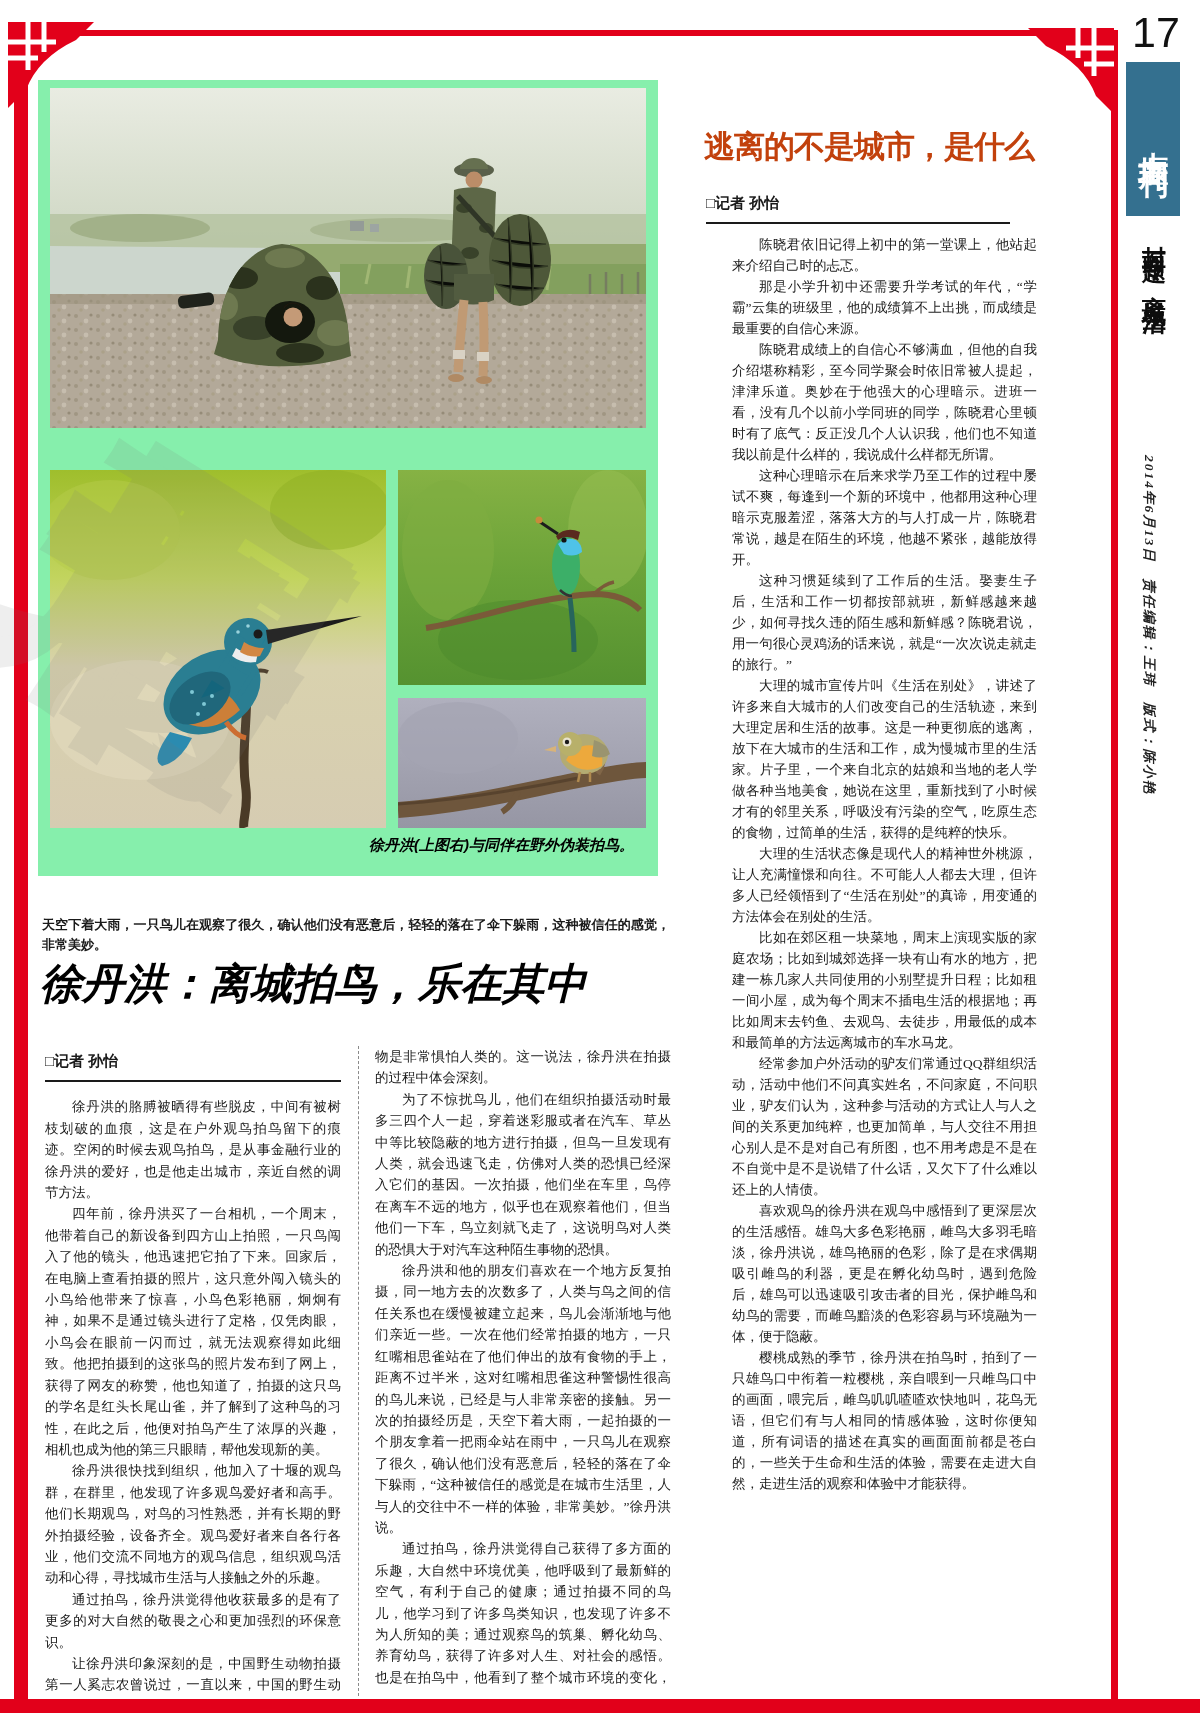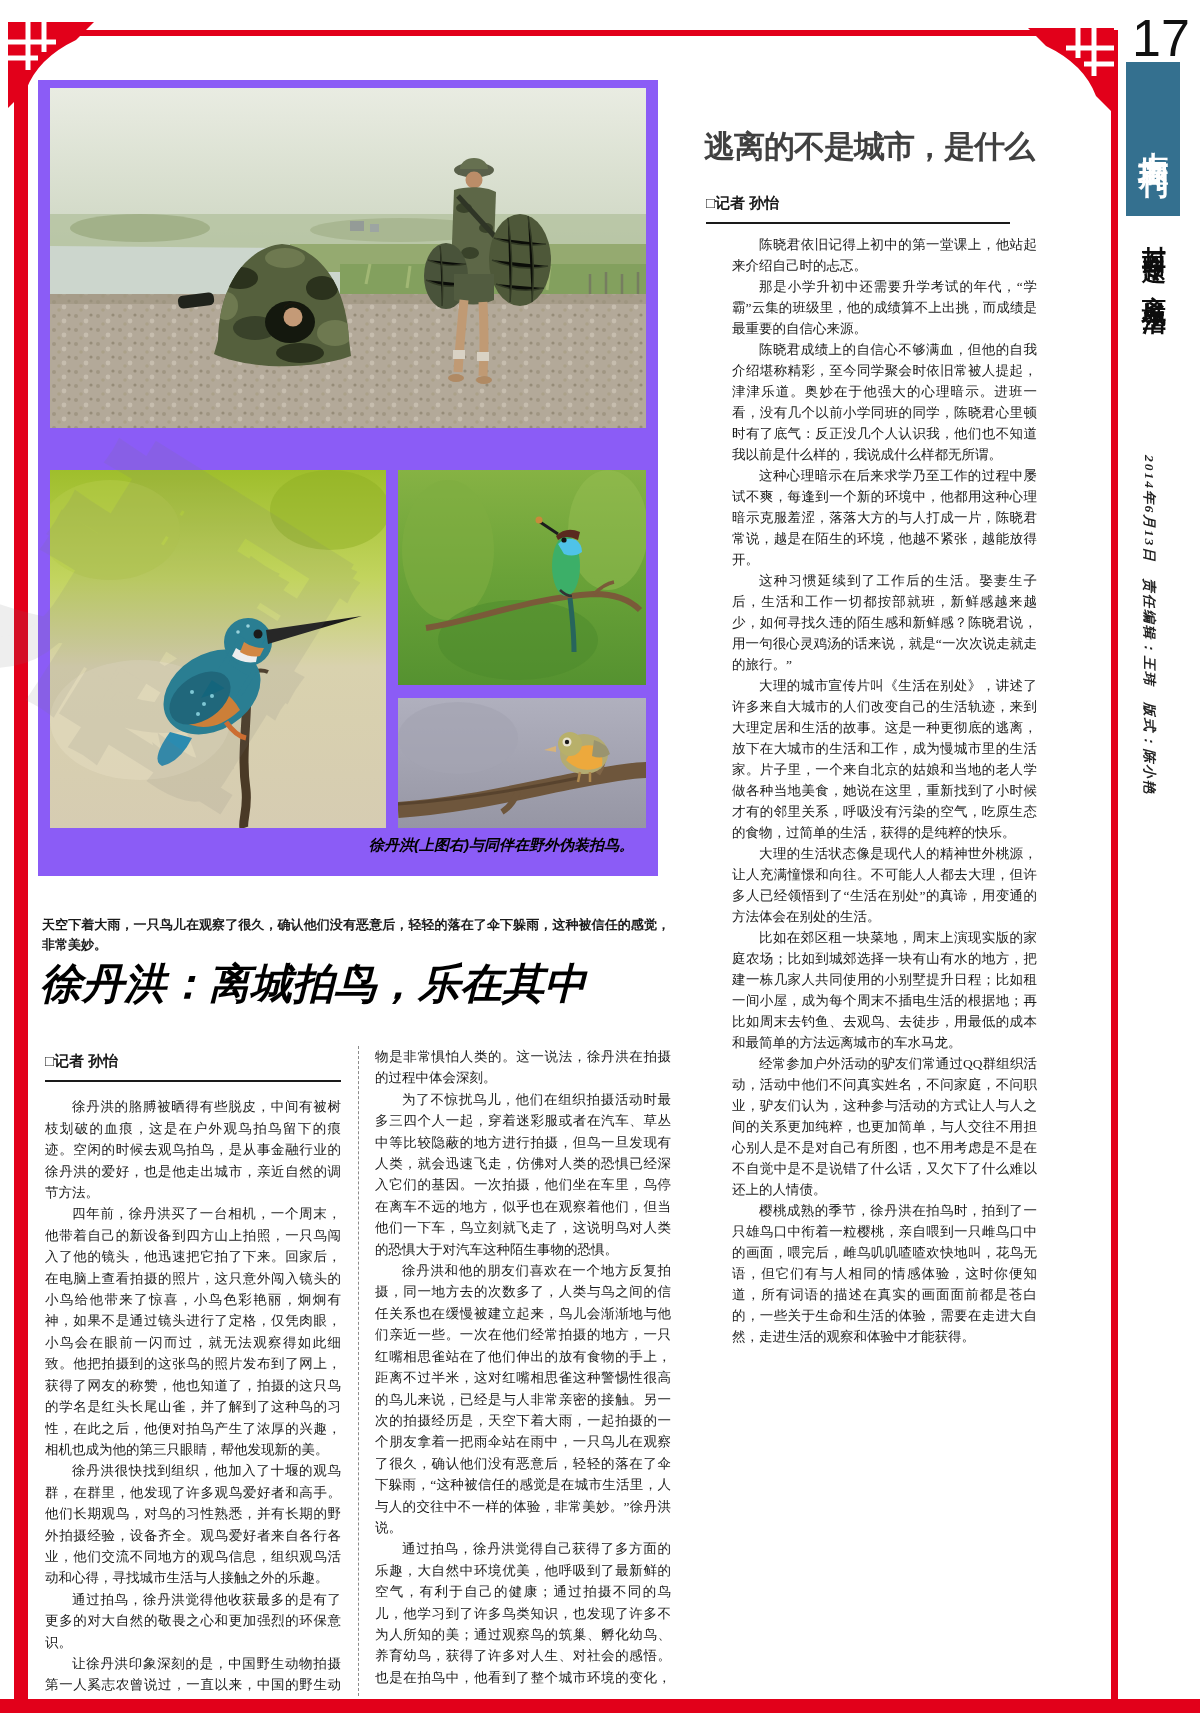--- a/index.html
+++ b/index.html
@@ -8,40 +8,40 @@
   
   .bar{position:absolute;background:#e2001a;}
   .frame-left{left:14px;top:30px;width:14px;height:1683px;}
   .frame-top{left:14px;top:30px;width:1104px;height:6px;}
   .frame-right{left:1111px;top:30px;width:7px;height:1669px;}
   .frame-bottom{left:0;top:1699px;width:1200px;height:14px;}
   .ornament{position:absolute;width:88px;height:88px;}
   .ornament.tl{left:8px;top:22px;}
   .ornament.tr{left:1026px;top:28px;transform:scaleX(-1);}
   
-  .page-num{position:absolute;left:1132px;top:8px;font-size:52px;color:#111;}
+  .page-num{position:absolute;left:1132px;top:8px;font-size:43px;color:#111;}
   .masthead-box{position:absolute;left:1126px;top:62px;width:54px;height:154px;
       display:flex;align-items:center;justify-content:center;}
   .masthead-box span{writing-mode:vertical-rl;text-orientation:upright;color:#fff;
       font-weight:bold;font-size:30px;letter-spacing:6px;font-family:"Liberation Serif",serif;}
   .section-title{position:absolute;left:1128px;top:226px;width:52px;height:320px;
       display:flex;justify-content:center;}
   .section-title span{writing-mode:vertical-rl;text-orientation:upright;font-size:24px;
       font-weight:bold;letter-spacing:5px;font-family:"Liberation Serif",serif;color:#0d0d0d;}
   .dateline{position:absolute;left:1140px;top:455px;height:600px;}
   .dateline span{writing-mode:vertical-rl;text-orientation:sideways;font-style:italic;
       font-weight:600;font-size:13.5px;letter-spacing:2px;color:#222;
       font-family:"Liberation Serif",serif;}
   
   .watermark{position:absolute;left:170px;top:300px;z-index:3;pointer-events:none;
       writing-mode:vertical-rl;text-orientation:upright;font-size:300px;font-weight:bold;
       color:#777;opacity:0.12;transform:rotate(32deg);font-family:"Liberation Serif",serif;}
   
   .photo-panel{position:absolute;left:38px;top:80px;width:620px;height:796px;
-      background:#8b5cf6;z-index:1;}
+      background:#86efac;z-index:1;}
   .ph{position:absolute;overflow:hidden;}
   .ph svg{display:block;width:100%;height:100%;}
   .ph1{left:12px;top:8px;width:596px;height:340px;}
   .ph2{left:12px;top:390px;width:336px;height:358px;}
   .ph3{left:360px;top:390px;width:248px;height:215px;}
   .ph4{left:360px;top:618px;width:248px;height:130px;}
   .photo-caption{position:absolute;left:0;top:756px;width:596px;text-align:right;
       font-size:15px;font-weight:bold;font-style:italic;color:#000;}
   
   .lead1{position:absolute;left:42px;top:915px;width:628px;z-index:4;
@@ -54,21 +54,21 @@
       font-family:"Liberation Serif","DejaVu Serif",serif;font-size:13.5px;
       line-height:21.4px;text-align:justify;overflow:hidden;}
   .kicker{font-family:"Liberation Sans",sans-serif;font-weight:bold;font-size:15px;
       border-bottom:2px solid #1a1a1a;padding-bottom:9px;margin:4px 0 14px 0;}
   .columns1 p,.body2 p{margin:0;text-indent:2em;}
   
   .intro2{position:absolute;left:706px;top:64px;width:306px;z-index:4;
       font-size:15px;font-weight:bold;line-height:21px;text-align:justify;text-indent:2em;}
   .headline2{position:absolute;left:704px;top:126px;width:312px;z-index:4;
       font-family:"Liberation Serif","DejaVu Serif",serif;font-size:31px;font-weight:bold;
-      letter-spacing:-1px;white-space:nowrap;color:#404040;}
+      letter-spacing:-1px;white-space:nowrap;color:#c2410c;}
   .kicker2{position:absolute;left:706px;top:194px;width:304px;z-index:4;
       font-weight:bold;font-size:15px;border-bottom:2px solid #1a1a1a;padding-bottom:9px;}
   .body2{position:absolute;left:706px;top:234px;width:305px;height:1456px;z-index:4;
       font-family:"Liberation Serif","DejaVu Serif",serif;font-size:13.5px;
       line-height:21px;text-align:justify;overflow:hidden;margin-left:26px;}
 </style>
 </head>
 <body>
 
 <div class="page">
@@ -330,16 +330,17 @@
   <div class="body2">
       <p>陈晓君依旧记得上初中的第一堂课上，他站起来介绍自己时的忐忑。</p>
       <p>那是小学升初中还需要升学考试的年代，“学霸”云集的班级里，他的成绩算不上出挑，而成绩是最重要的自信心来源。</p>
       <p>陈晓君成绩上的自信心不够满血，但他的自我介绍堪称精彩，至今同学聚会时依旧常被人提起，津津乐道。奥妙在于他强大的心理暗示。进班一看，没有几个以前小学同班的同学，陈晓君心里顿时有了底气：反正没几个人认识我，他们也不知道我以前是什么样的，我说成什么样都无所谓。</p>
       <p>这种心理暗示在后来求学乃至工作的过程中屡试不爽，每逢到一个新的环境中，他都用这种心理暗示克服羞涩，落落大方的与人打成一片，陈晓君常说，越是在陌生的环境，他越不紧张，越能放得开。</p>
       <p>这种习惯延续到了工作后的生活。娶妻生子后，生活和工作一切都按部就班，新鲜感越来越少，如何寻找久违的陌生感和新鲜感？陈晓君说，用一句很心灵鸡汤的话来说，就是“一次次说走就走的旅行。”</p>
       <p>大理的城市宣传片叫《生活在别处》，讲述了许多来自大城市的人们改变自己的生活轨迹，来到大理定居和生活的故事。这是一种更彻底的逃离，放下在大城市的生活和工作，成为慢城市里的生活家。片子里，一个来自北京的姑娘和当地的老人学做各种当地美食，她说在这里，重新找到了小时候才有的邻里关系，呼吸没有污染的空气，吃原生态的食物，过简单的生活，获得的是纯粹的快乐。</p>
       <p>大理的生活状态像是现代人的精神世外桃源，让人充满憧憬和向往。不可能人人都去大理，但许多人已经领悟到了“生活在别处”的真谛，用变通的方法体会在别处的生活。</p>
       <p>比如在郊区租一块菜地，周末上演现实版的家庭农场；比如到城郊选择一块有山有水的地方，把建一栋几家人共同使用的小别墅提升日程；比如租一间小屋，成为每个周末不插电生活的根据地；再比如周末去钓鱼、去观鸟、去徒步，用最低的成本和最简单的方法远离城市的车水马龙。</p>
       <p>经常参加户外活动的驴友们常通过QQ群组织活动，活动中他们不问真实姓名，不问家庭，不问职业，驴友们认为，这种参与活动的方式让人与人之间的关系更加纯粹，也更加简单，与人交往不用担心别人是不是对自己有所图，也不用考虑是不是在不自觉中是不是说错了什么话，又欠下了什么难以还上的人情债。</p>
+      <p>喜欢观鸟的徐丹洪在观鸟中感悟到了更深层次的生活感悟。雄鸟大多色彩艳丽，雌鸟大多羽毛暗淡，徐丹洪说，雄鸟艳丽的色彩，除了是在求偶期吸引雌鸟的利器，更是在孵化幼鸟时，遇到危险后，雄鸟可以迅速吸引攻击者的目光，保护雌鸟和幼鸟的需要，而雌鸟黯淡的色彩容易与环境融为一体，便于隐蔽。</p>
       <p>樱桃成熟的季节，徐丹洪在拍鸟时，拍到了一只雄鸟口中衔着一粒樱桃，亲自喂到一只雌鸟口中的画面，喂完后，雌鸟叽叽喳喳欢快地叫，花鸟无语，但它们有与人相同的情感体验，这时你便知道，所有词语的描述在真实的画面面前都是苍白的，一些关于生命和生活的体验，需要在走进大自然，走进生活的观察和体验中才能获得。</p>
     </div>
 
 </div>
 
 </body></html>

